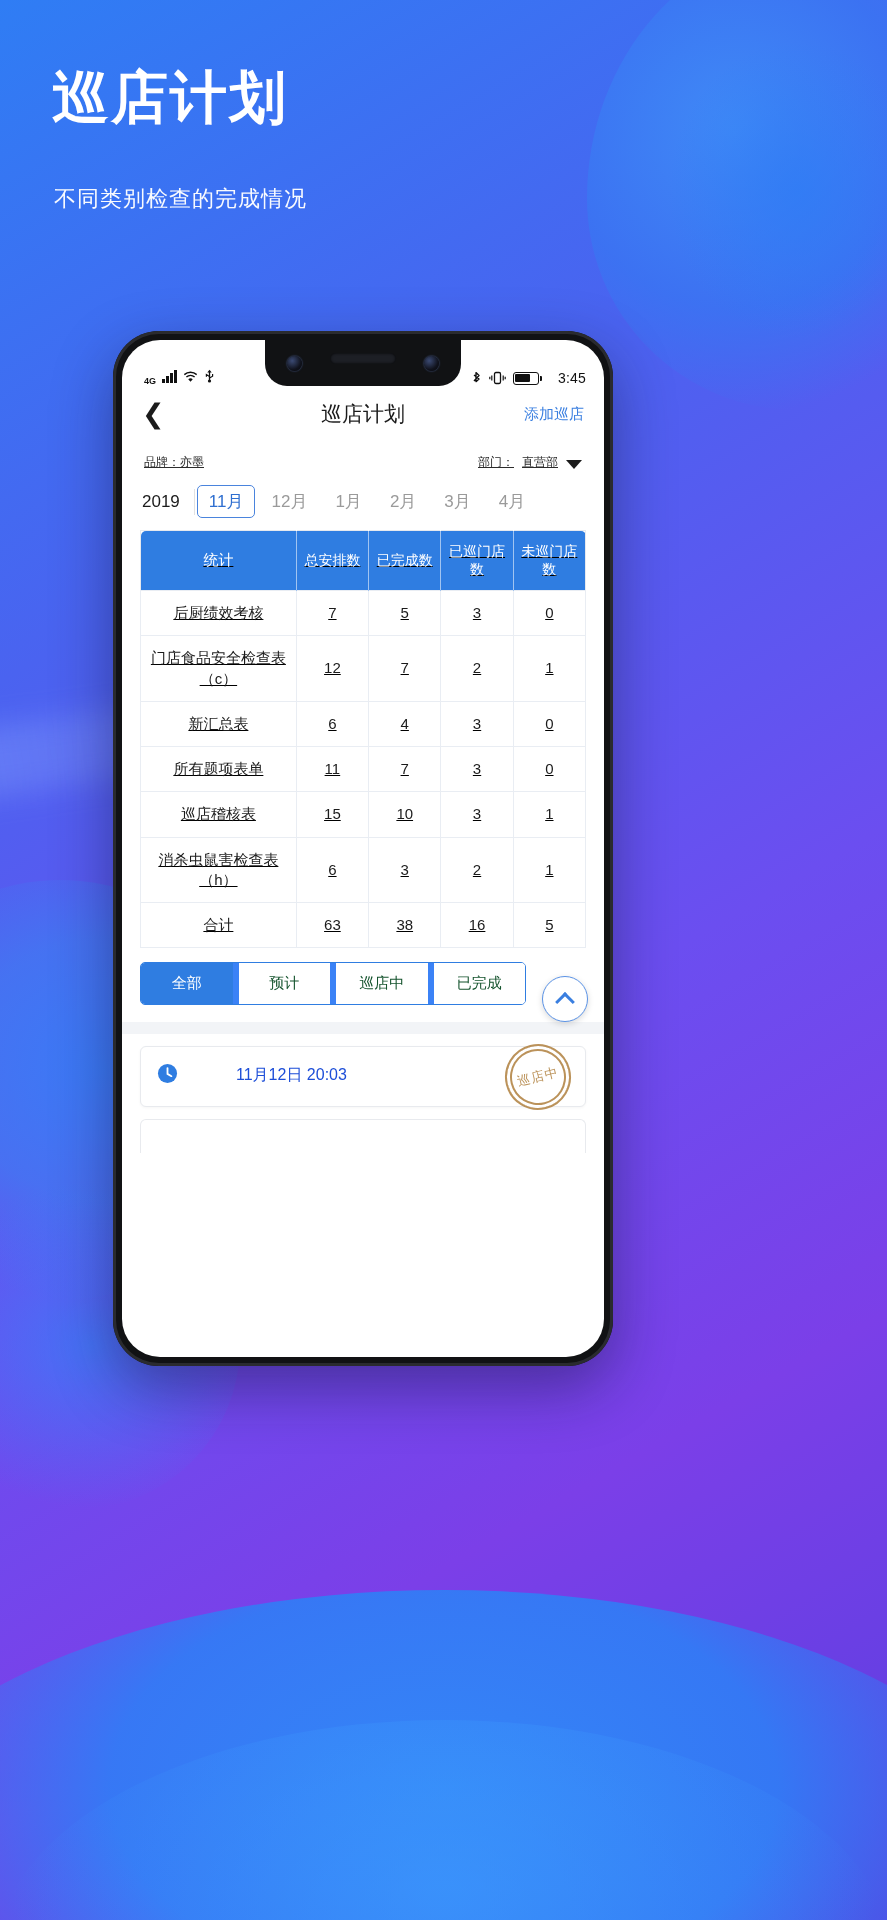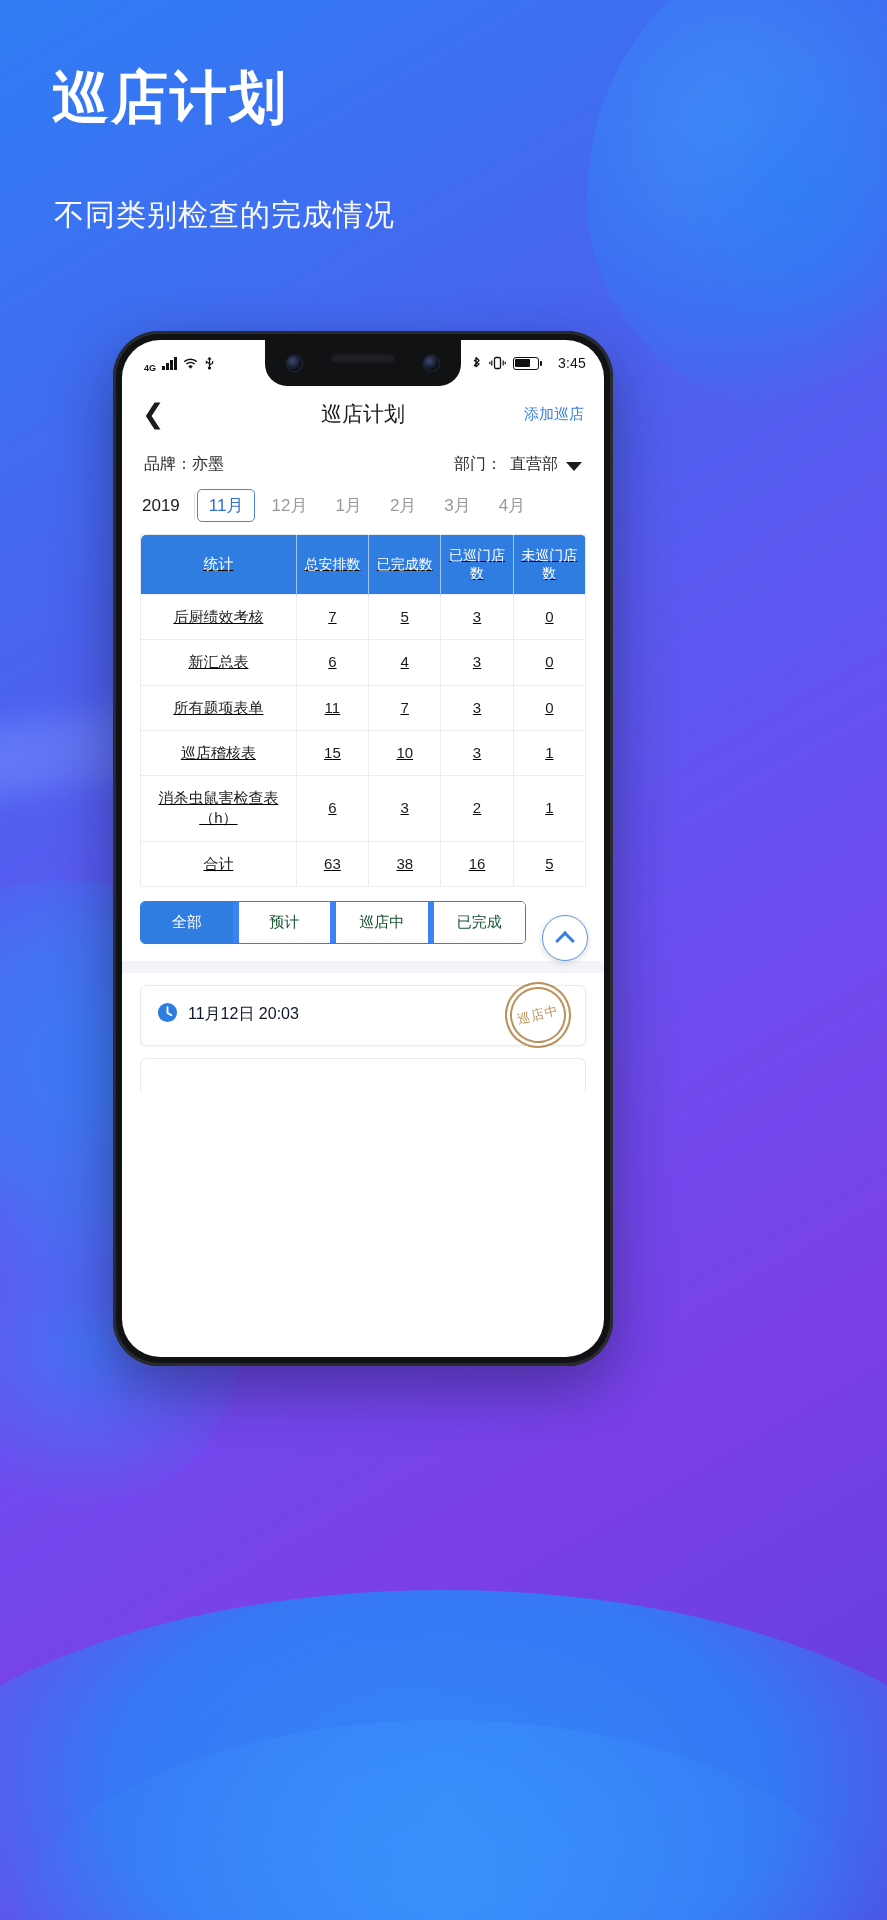--- a/index.html
+++ b/index.html
@@ -59,22 +59,22 @@
     filter: blur(14px);
   }
 
   
   .poster-title {
     position: absolute; left: 52px; top: 66px;
     font-size: 57px; font-weight: bold; color: #ffffff;
     letter-spacing: 2px; line-height: 1.1;
   }
   .poster-sub {
-    position: absolute; left: 54px; top: 195px;
-    font-size: 30px; color: #ffffff; letter-spacing: 1px;
+    position: absolute; left: 54px; top: 184px;
+    font-size: 22px; color: #ffffff; letter-spacing: 1px;
     opacity: .97;
   }
 
   
   .phone {
     position: absolute; left: 113px; top: 331px;
     width: 500px; height: 1035px;
     background: #111214;
     border-radius: 46px;
     box-shadow: 0 22px 60px rgba(20,20,60,.45),
@@ -107,21 +107,21 @@
     position: absolute; left: 50%; transform: translateX(-50%);
     top: 13px; width: 66px; height: 11px;
     border-radius: 6px;
     background: #1d1f25;
     box-shadow: inset 0 0 3px #000;
   }
 
   
   .statusbar {
     position: relative; z-index: 7;
-    height: 46px; display: flex; align-items: center;
+    height: 46px; display: flex; align-items: flex-end;
     padding: 0 18px 0 22px; font-size: 13px; color: #111;
   }
   .sb-left, .sb-right { display: flex; align-items: center; gap: 6px; }
   .sb-left { flex: 0 0 auto; }
   .sb-right { margin-left: auto; gap: 7px; }
   .sb-spacer { flex: 1 1 auto; }
   .net-label { font-size: 9px; font-weight: bold; align-self: flex-start; margin-top: 10px; }
   .bars { display: flex; align-items: flex-end; gap: 1.5px; height: 13px; }
   .bars i { width: 2.6px; background: #111; display: block; }
   .bars i:nth-child(1){ height:4px; } .bars i:nth-child(2){ height:7px; }
@@ -151,21 +151,21 @@
     position: absolute; left: 50%; transform: translateX(-50%);
     font-size: 21px; color: #1b1b1b; font-weight: 500;
   }
   .nav-action {
     margin-left: auto; font-size: 15px; color: #3a7fe0;
   }
 
   
   .filter-row {
     display: flex; align-items: center; justify-content: space-between;
-    padding: 12px 22px 10px; font-size: 16px; color: #2c2c2c;
+    padding: 12px 22px 10px; font-size: 12px; color: #2c2c2c; text-decoration: underline;
   }
   .dept { display: flex; align-items: center; gap: 8px; }
   .caret {
     width: 0; height: 0; border-left: 8px solid transparent;
     border-right: 8px solid transparent; border-top: 9px solid #1b1b1b;
     margin-top: 3px;
   }
 
   
   .months {
@@ -235,21 +235,21 @@
 
   
   .card-area { padding: 12px 18px 0; }
   .store-card {
     border: 1px solid #e8eaee; border-radius: 6px;
     padding: 16px 16px 18px; position: relative; background: #fff;
     box-shadow: 0 1px 3px rgba(0,0,0,.04);
   }
   .store-line { display: flex; align-items: center; gap: 10px; }
   .store-name { font-size: 17px; color: #1b1b1b; }
-  .store-time { font-size: 16px; color: #0f172a; }
+  .store-time { font-size: 16px; color: #1d4ed8; margin-left: 48px; }
   .store-line + .store-line { margin-top: 12px; }
   .stamp {
     position: absolute; right: 14px; top: 50%; transform: translateY(-50%) rotate(-14deg);
     width: 66px; height: 66px; border-radius: 50%;
     border: 2px solid #b0803e; color: #b0803e;
     display: flex; align-items: center; justify-content: center;
     font-size: 13px; letter-spacing: 1px; opacity: .85;
     box-shadow: inset 0 0 0 3px #fff, inset 0 0 0 5px #b0803e;
     text-align: center; line-height: 1.15;
   }
@@ -377,20 +377,27 @@
         </thead>
         <tbody>
           <tr>
             <td class="name">后厨绩效考核</td>
             <td>7</td>
             <td>5</td>
             <td>3</td>
             <td>0</td>
           </tr>
           <tr>
+            <td class="name">门店食品安全检查表（c）</td>
+            <td>12</td>
+            <td>7</td>
+            <td>2</td>
+            <td>1</td>
+          </tr>
+          <tr>
             <td class="name">新汇总表</td>
             <td>6</td>
             <td>4</td>
             <td>3</td>
             <td>0</td>
           </tr>
           <tr>
             <td class="name">所有题项表单</td>
             <td>11</td>
             <td>7</td>

